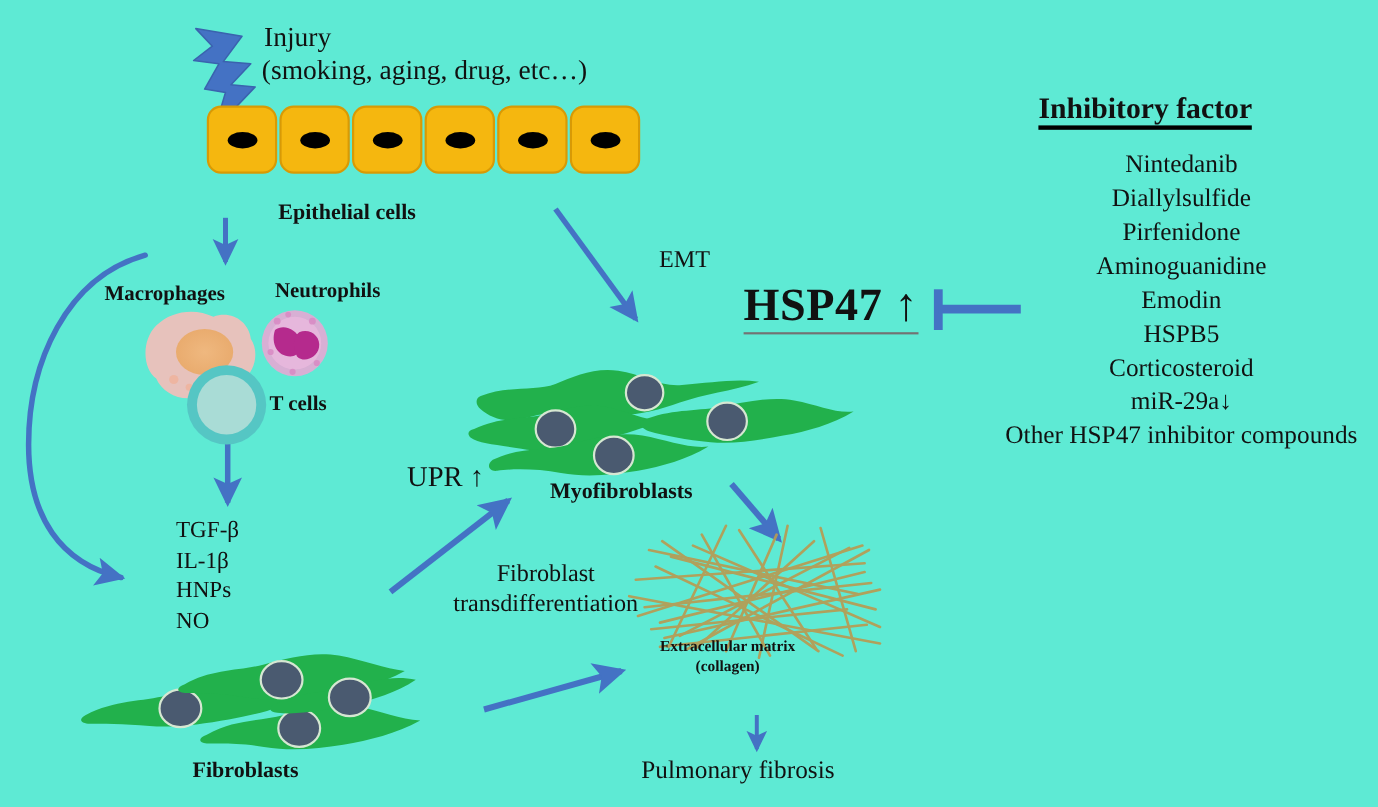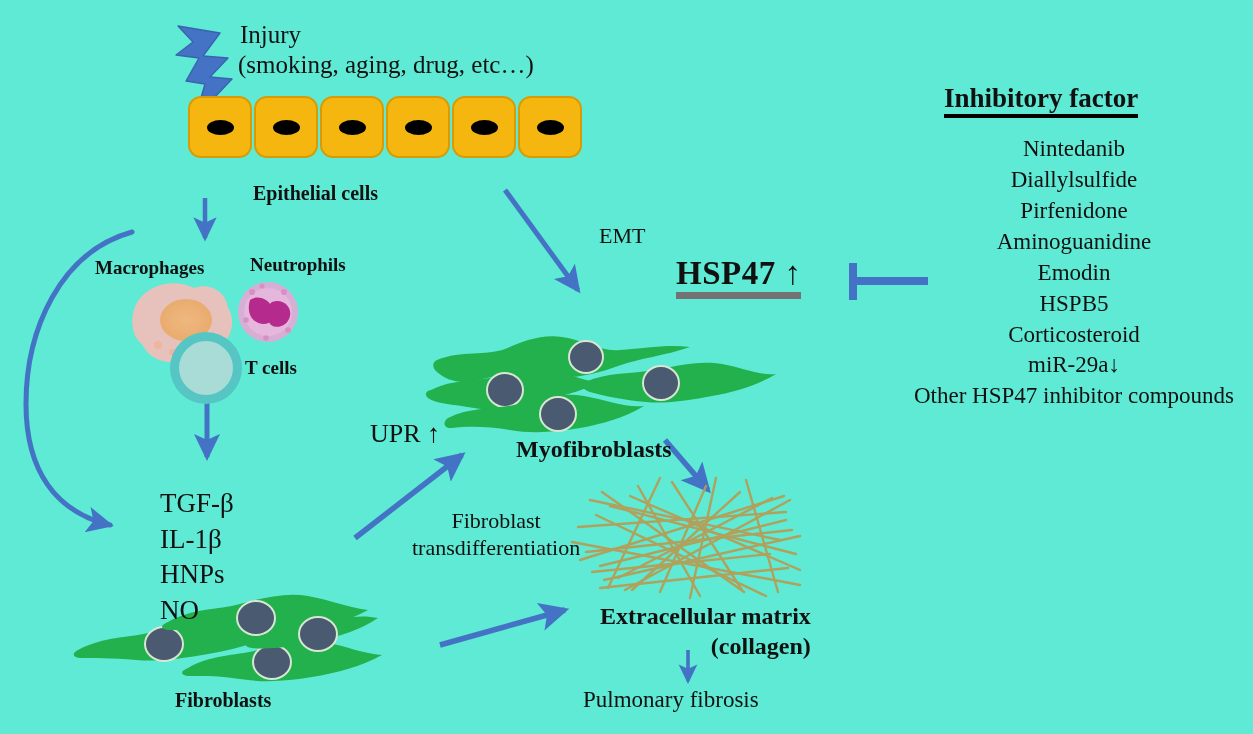--- a/index.html
+++ b/index.html
@@ -64,56 +64,56 @@
     font-size: 20px;
   }
 
   
   #macrophages-label { left: 95px;  top: 258px; font-size: 19px; }
   #neutrophils-label { left: 250px; top: 255px; font-size: 19px; }
   #tcells-label      { left: 245px; top: 358px; font-size: 19px; }
 
   
   #cytokine-list {
-    left: 160px; top: 486px;
-    font-size: 27px;
+    left: 160px; top: 468px;
+    font-size: 21px;
     line-height: 1.32;
   }
   #cytokine-list div { white-space: nowrap; }
 
   
   #fibroblasts-label { left: 175px; top: 690px; font-size: 20px; }
 
   
   #emt-label { left: 576px; top: 224px; font-size: 22px; margin-left: 23px; }
   #upr-label { left: 370px; top: 420px; font-size: 26px; text-align: right; }
-  #myofibroblasts-label { left: 516px; top: 437px; font-size: 24px; }
+  #myofibroblasts-label { left: 500px; top: 437px; font-size: 20px; }
   #fibroblast-trans {
     left: 412px; top: 508px;
     font-size: 22px;
     text-align: center;
     line-height: 1.22;
   }
   #ecm-label {
-    left: 600px; top: 601px;
-    font-size: 24px;
-    text-align: right;
+    left: 600px; top: 580px;
+    font-size: 14px;
+    text-align: center;
     line-height: 1.25;
   }
   #pulmonary-label { left: 583px; top: 688px; font-size: 23px; }
 
   
   #hsp47-box {
     left: 676px; top: 256px;
   }
   #hsp47-text {
-    font-size: 33px;
+    font-size: 42px;
     font-weight: bold;
     letter-spacing: 0.5px;
-    border-bottom: 7px solid #737373;
+    border-bottom: 2px solid #737373;
     padding-bottom: 1px;
     display: inline-block;
   }
 
   
   #inhib-title {
     left: 944px; top: 84px;
     font-size: 27px;
     font-weight: bold;
     border-bottom: 4px solid #000;

